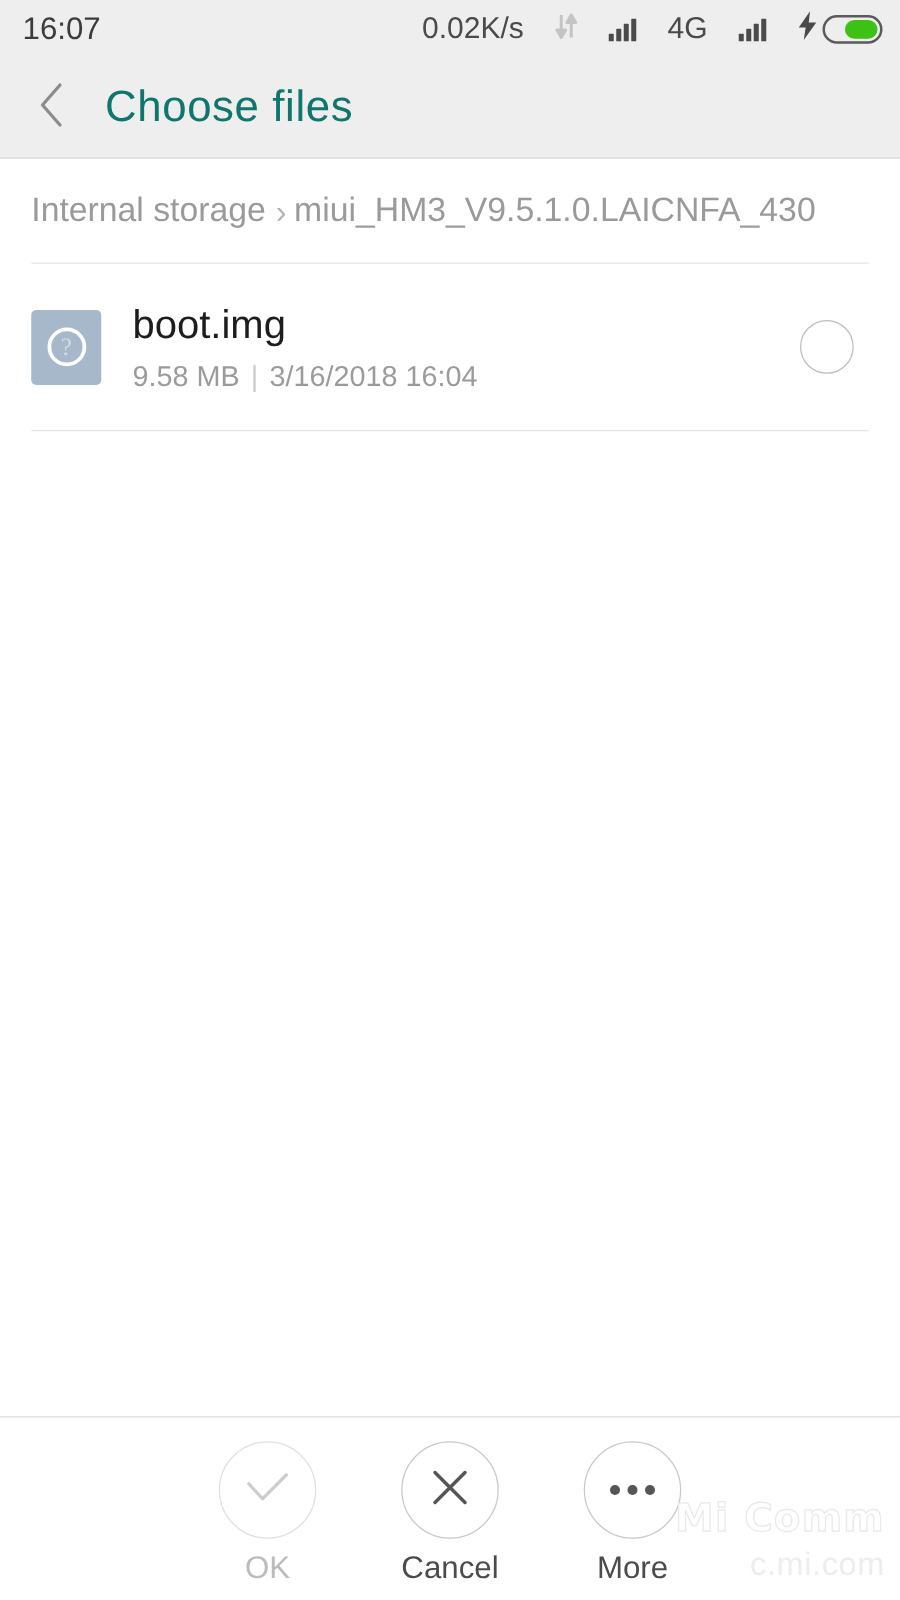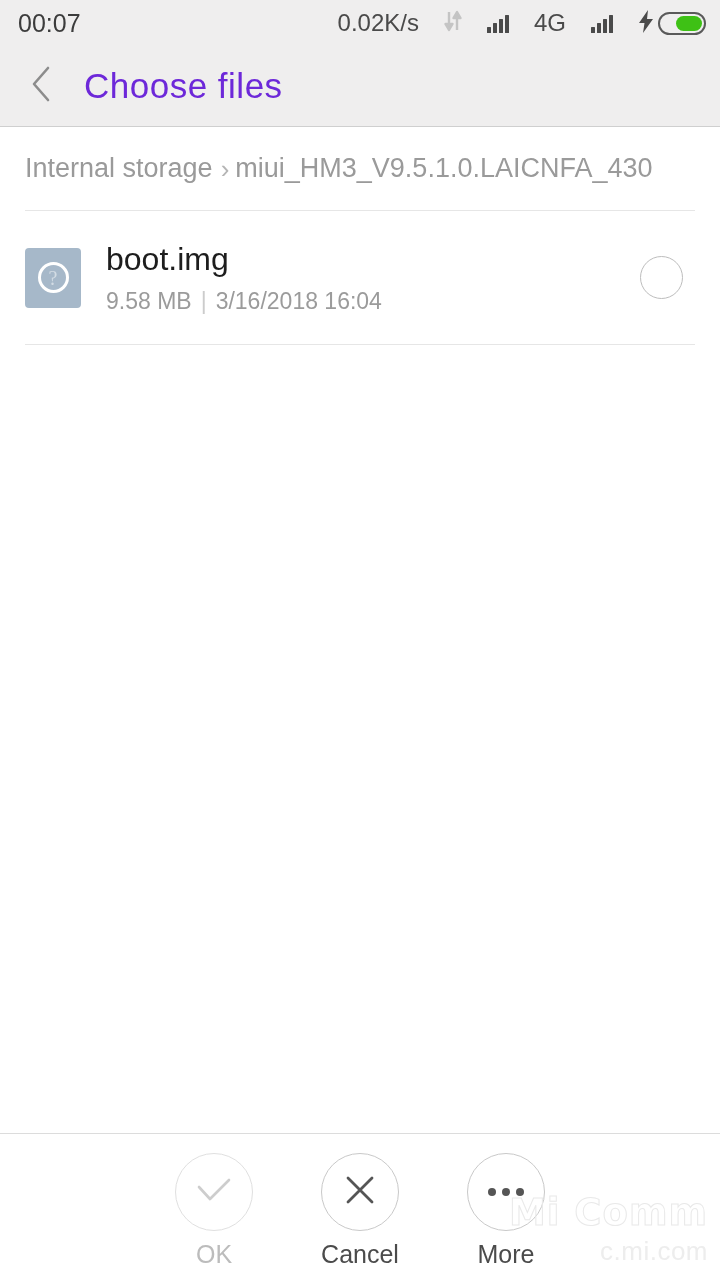--- a/index.html
+++ b/index.html
@@ -118,21 +118,21 @@
     width: 62px;
     height: 80px;
     display: flex;
     align-items: center;
     justify-content: center;
     margin-left: 10px;
     cursor: pointer;
   }
   .page-title {
     font-size: 35px;
-    color: #6d28d9;
+    color: #0f766e;
     margin-left: 12px;
     letter-spacing: 0.5px;
     white-space: nowrap;
   }
 
   
   .breadcrumb-wrap {
     position: absolute;
     top: 127px;
     left: 0;
@@ -319,41 +319,41 @@
   
   .watermark {
     position: absolute;
     right: 12px;
     bottom: 16px;
     text-align: right;
     pointer-events: none;
     line-height: 1;
   }
   .wm-line1 {
-    font-size: 37px;
+    font-size: 31px;
     font-weight: bold;
     color: transparent;
     -webkit-text-stroke: 1px #e9e9e9;
     letter-spacing: 1px;
     font-family: "DejaVu Sans", sans-serif;
   }
   .wm-line2 {
     margin-top: 7px;
     font-size: 26px;
     color: #ededed;
     letter-spacing: 0.5px;
   }
 </style>
 </head>
 <body>
 
 <div class="header">
 
   <div class="statusbar">
-    <div class="status-clock">00:07</div>
+    <div class="status-clock">16:07</div>
 
     <div class="status-right">
       <div class="net-speed">0.02K/s</div>
 
       <span class="icon-datasync">
         <svg width="18" height="22" viewBox="0 0 18 22">
           <path d="M5 2 L5 15 M5 20 L1.5 14 L8.5 14 Z" fill="#c4c4c4" stroke="#c4c4c4" stroke-width="2.4" stroke-linejoin="round"></path>
           <path d="M13 20 L13 7 M13 2 L9.5 8 L16.5 8 Z" fill="#c4c4c4" stroke="#c4c4c4" stroke-width="2.4" stroke-linejoin="round"></path>
         </svg>
       </span>

